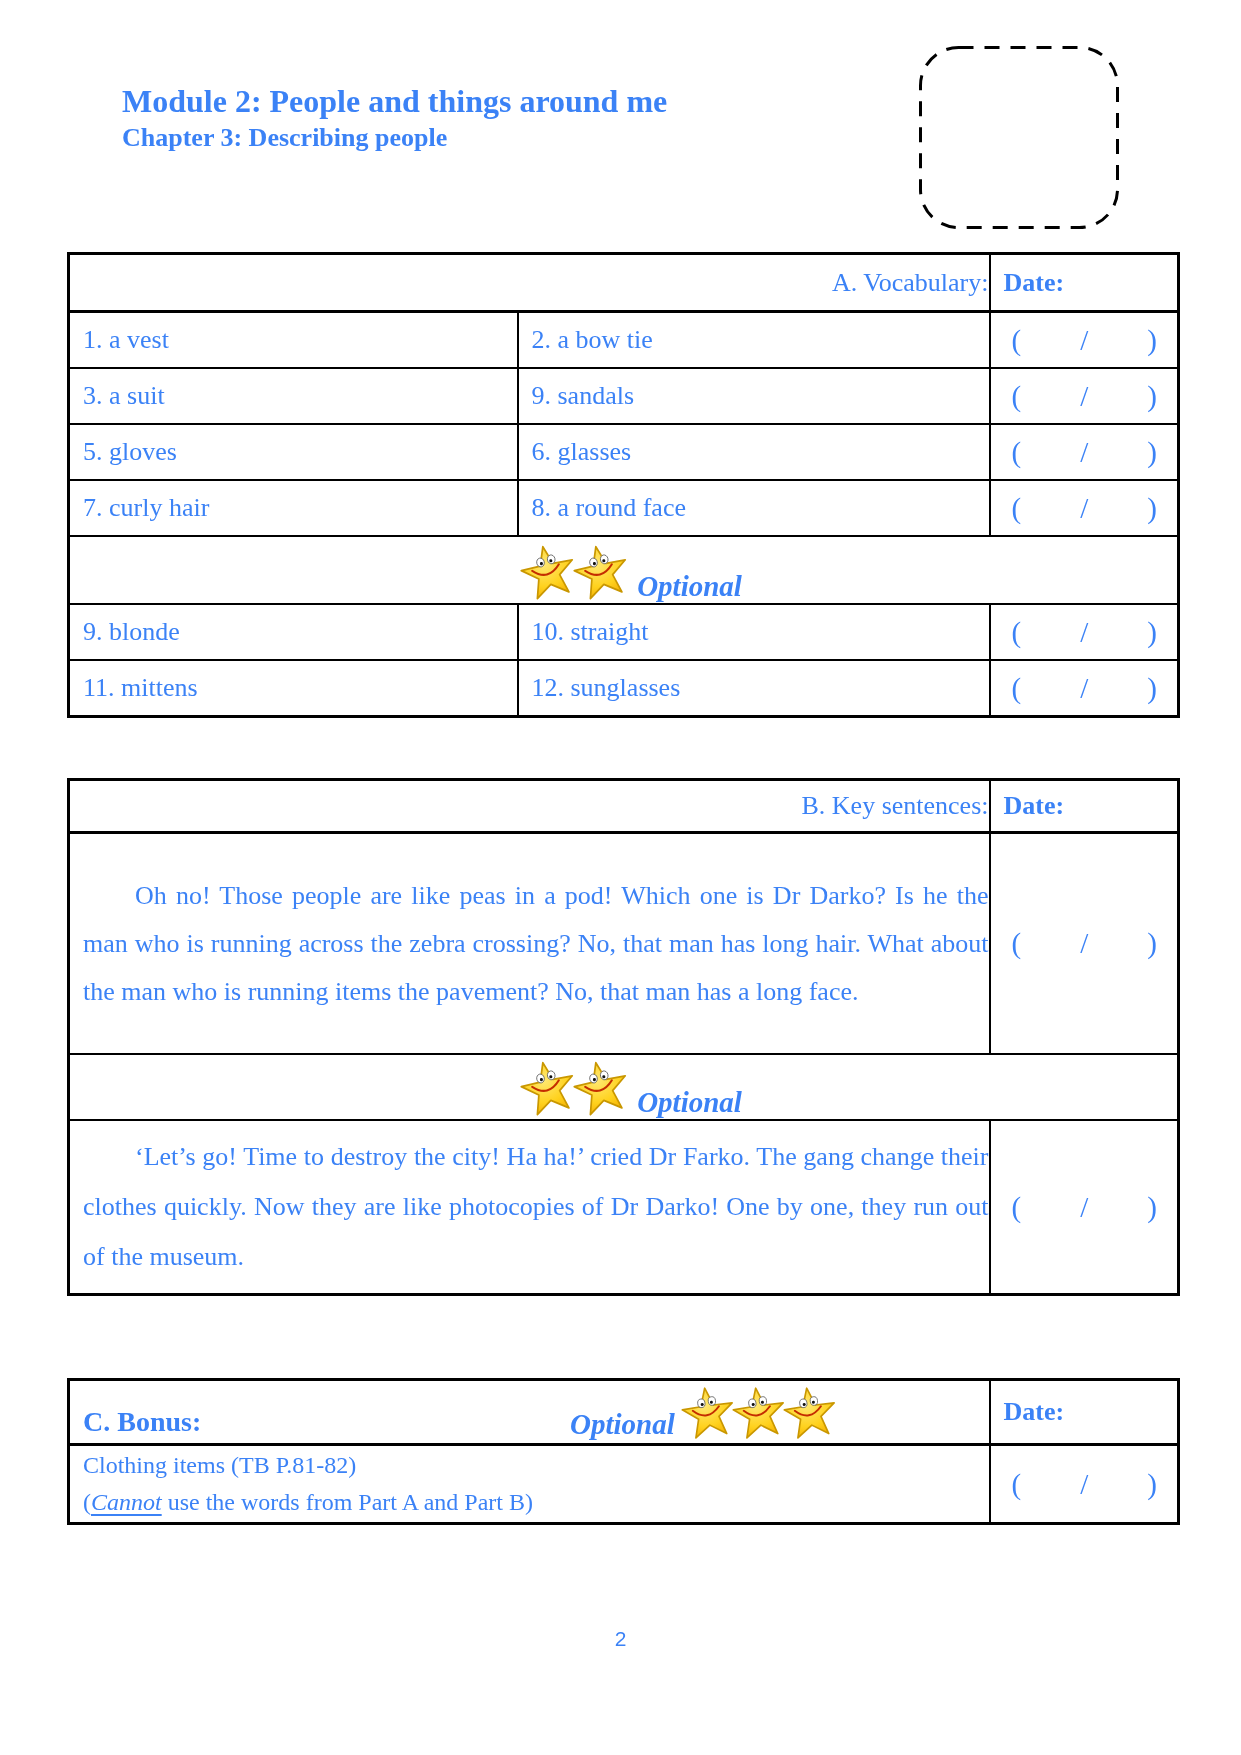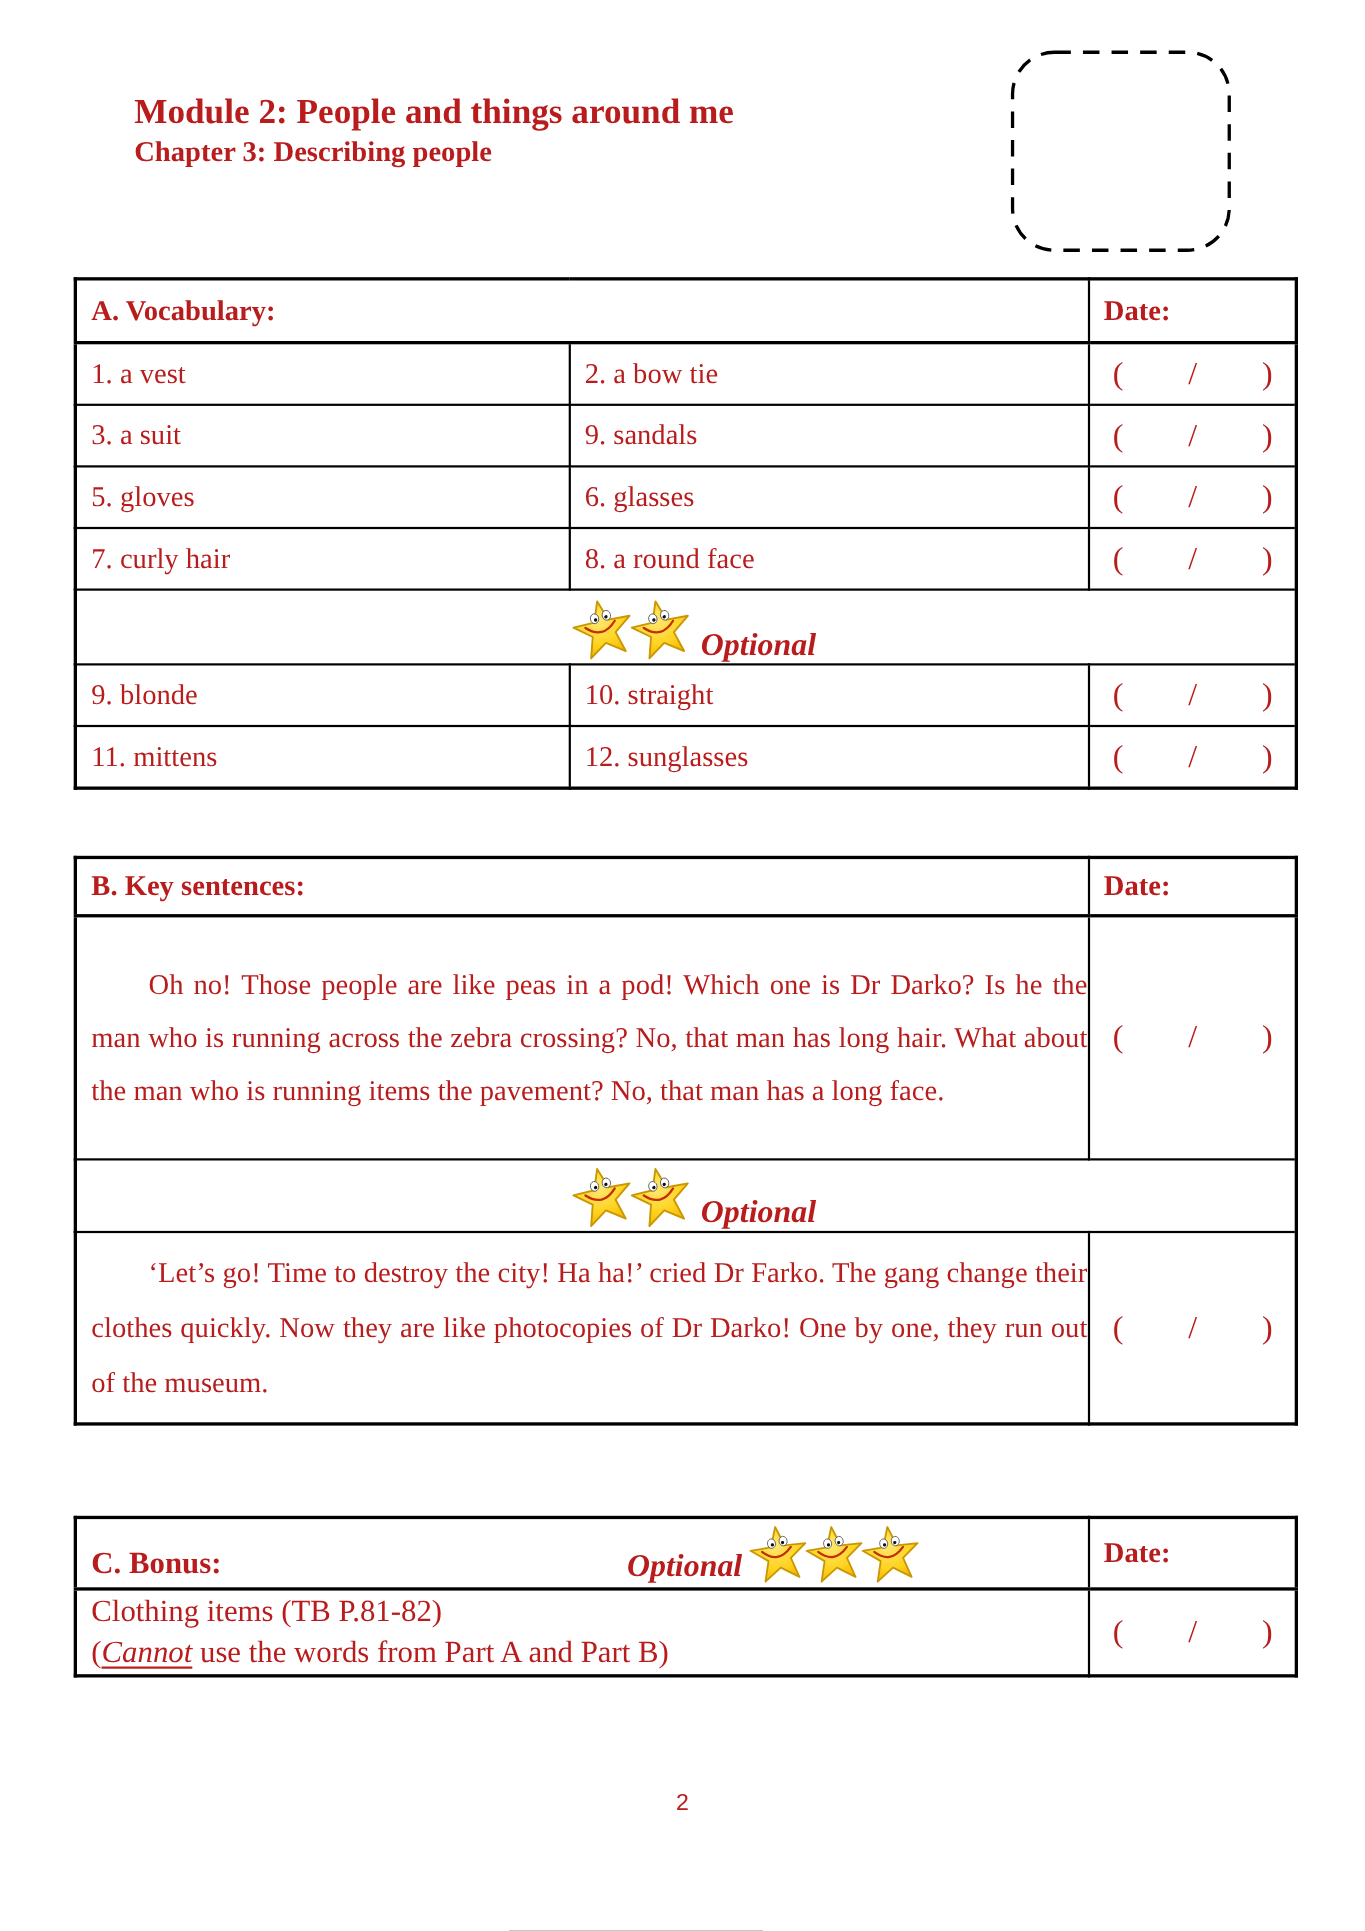--- a/index.html
+++ b/index.html
@@ -1,21 +1,21 @@
 <!DOCTYPE html>
 <html><head>
 <meta charset="utf-8">
 <style>
   html,body{margin:0;padding:0;background:#9a9a9a;}
   .page{
     position:relative;
     width:1241px;height:1755px;
     background:#ffffff;
     font-family:"Liberation Serif", serif;
-    color:#b91c1c;
+    color:#3b82f6;
     overflow:hidden;
     margin:0 auto;
   }
   
   .title-block{position:absolute;left:122px;top:82px;}
   .title-line1{font-size:32px;font-weight:bold;line-height:38px;margin:0;}
   .title-line2{font-size:26px;font-weight:bold;line-height:32px;margin:2px 0 0 0;}
   
   .name-box{position:absolute;left:918px;top:45px;width:202px;height:185px;}
   
@@ -26,21 +26,21 @@
     background:#fff;
   }
   table.sheet td{
     border:2px solid #000;
     padding:0 0 0 13px;
     font-size:26px;
     vertical-align:middle;
     overflow:hidden;
   }
   table.sheet{border:3px solid #000;}
-  td.hdr{font-weight:bold;font-size:28px;}
+  td.hdr{font-weight:normal;font-size:28px;text-align:right;}
   td.date-hdr{font-weight:bold;font-size:27px;}
   tr.head-row td{border-bottom:3px solid #000;}
   .tableA{top:252px;}
   .tableB{top:778px;}
   .tableC{top:1378px;padding-left:17px;}
   
   .paren-group{
     display:flex;justify-content:space-between;align-items:center;
     padding:0 20px 0 8px;font-size:29px;
   }
@@ -69,21 +69,21 @@
   td.c-head{position:relative;padding:0;}
   .c-bonus{position:absolute;left:13px;bottom:5px;font-weight:bold;font-size:28px;}
   .c-optional-group{
     position:absolute;left:500px;bottom:2px;
     display:flex;align-items:flex-end;
   }
   .c-optional-group .optional-label{margin:0 4px 2px 0;}
   .c-optional-group .star{width:58px;height:58px;}
   td.c-date{vertical-align:top;padding-top:8px;}
   td.c-body{vertical-align:top;padding:5px 14px 0 13px;}
-  .c-line{font-size:28px;line-height:37px;}
+  .c-line{font-size:24px;line-height:37px;}
   .c-line u{text-underline-offset:4px;}
   td.c-paren{vertical-align:top;padding-top:10px;}
   
   .page-number{
     position:absolute;left:0;right:0;top:1627px;text-align:center;
     font-family:"Liberation Sans", sans-serif;font-size:21px;
   }
 </style>
 </head>
 <body>

